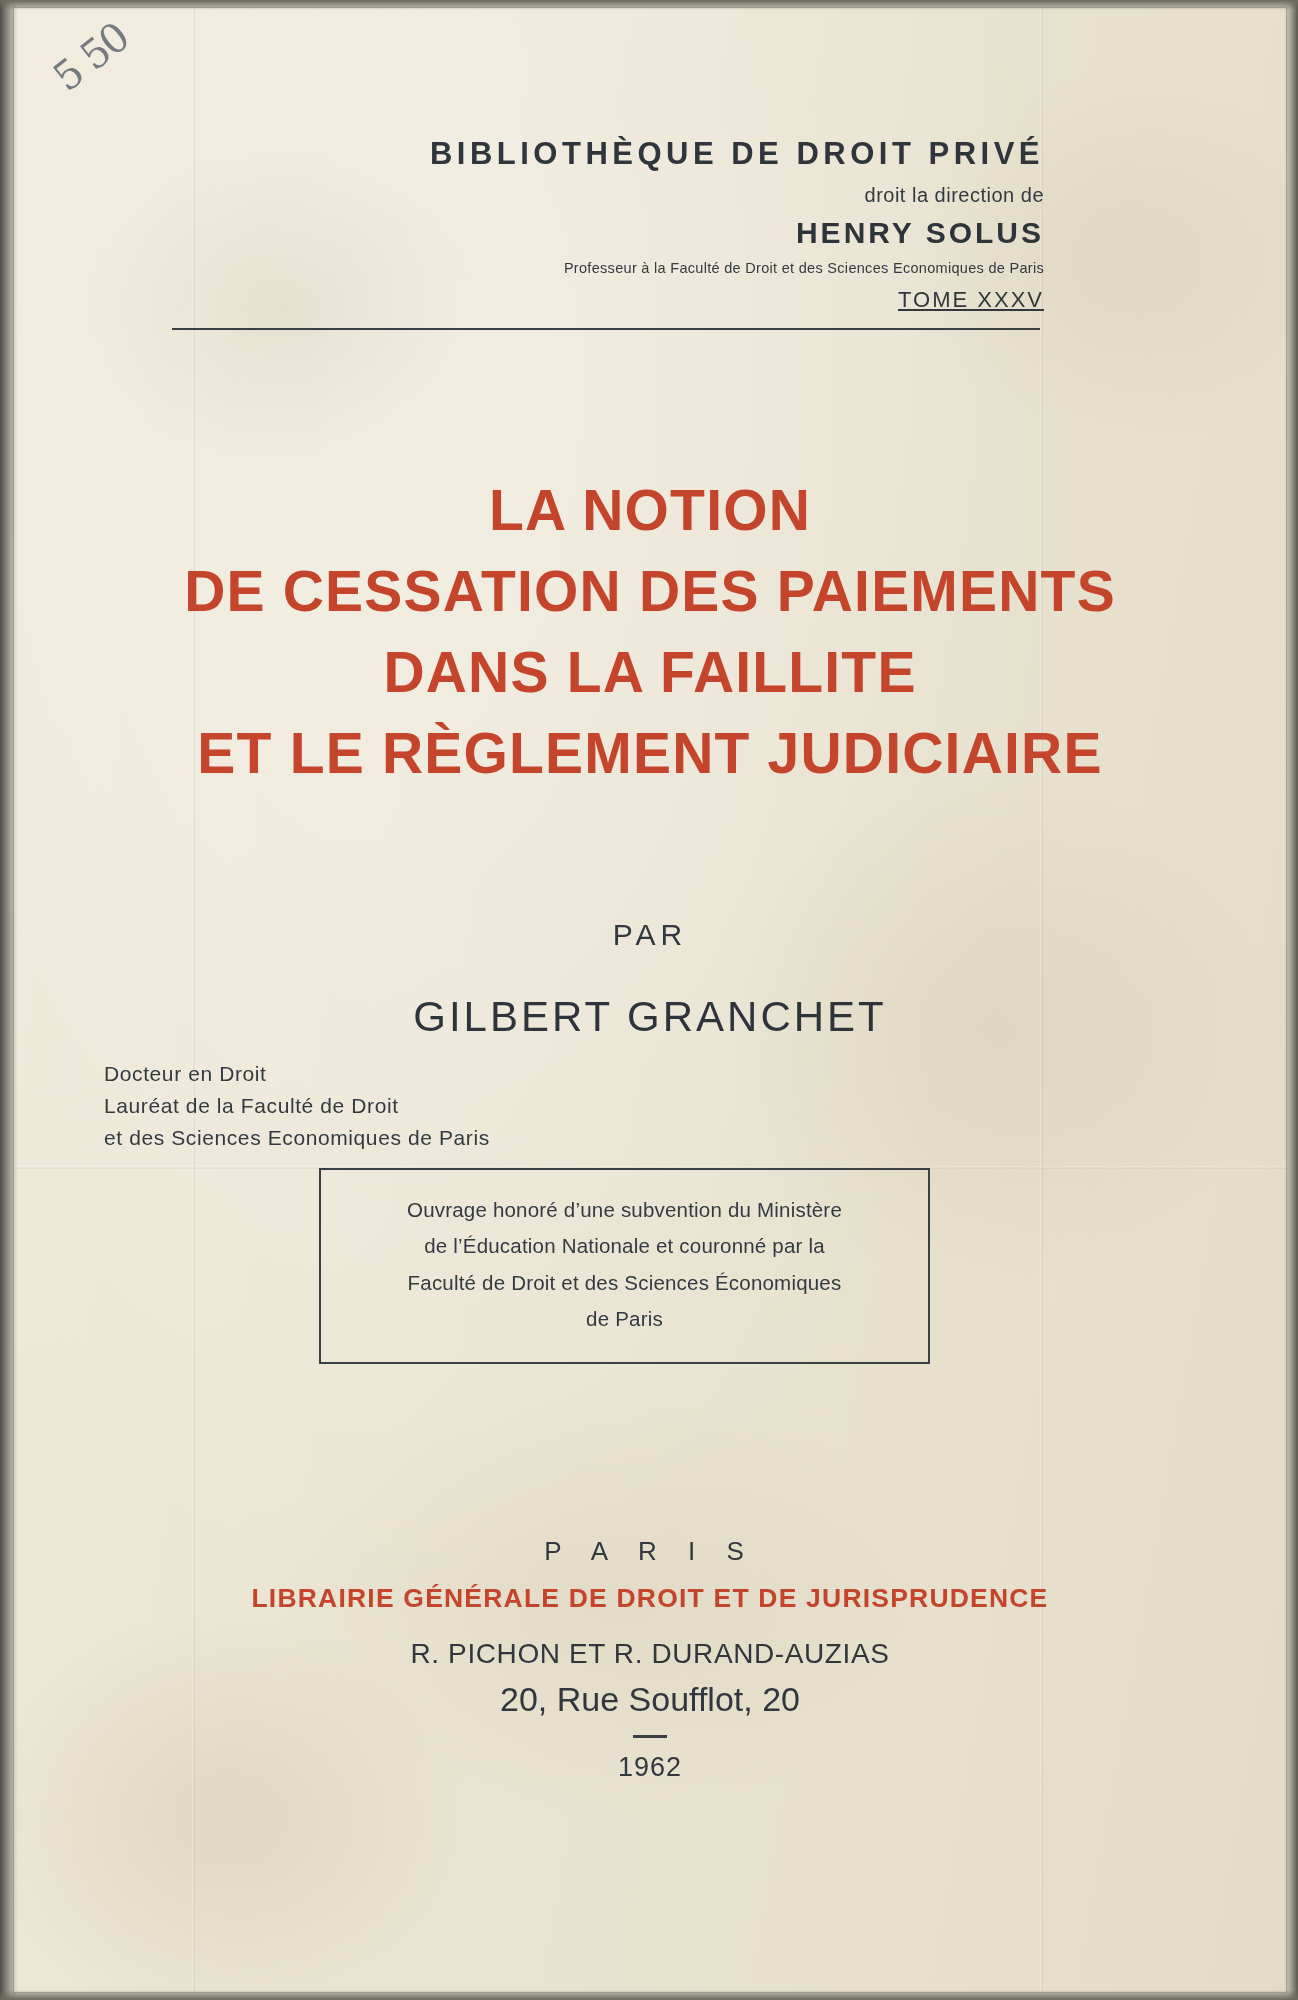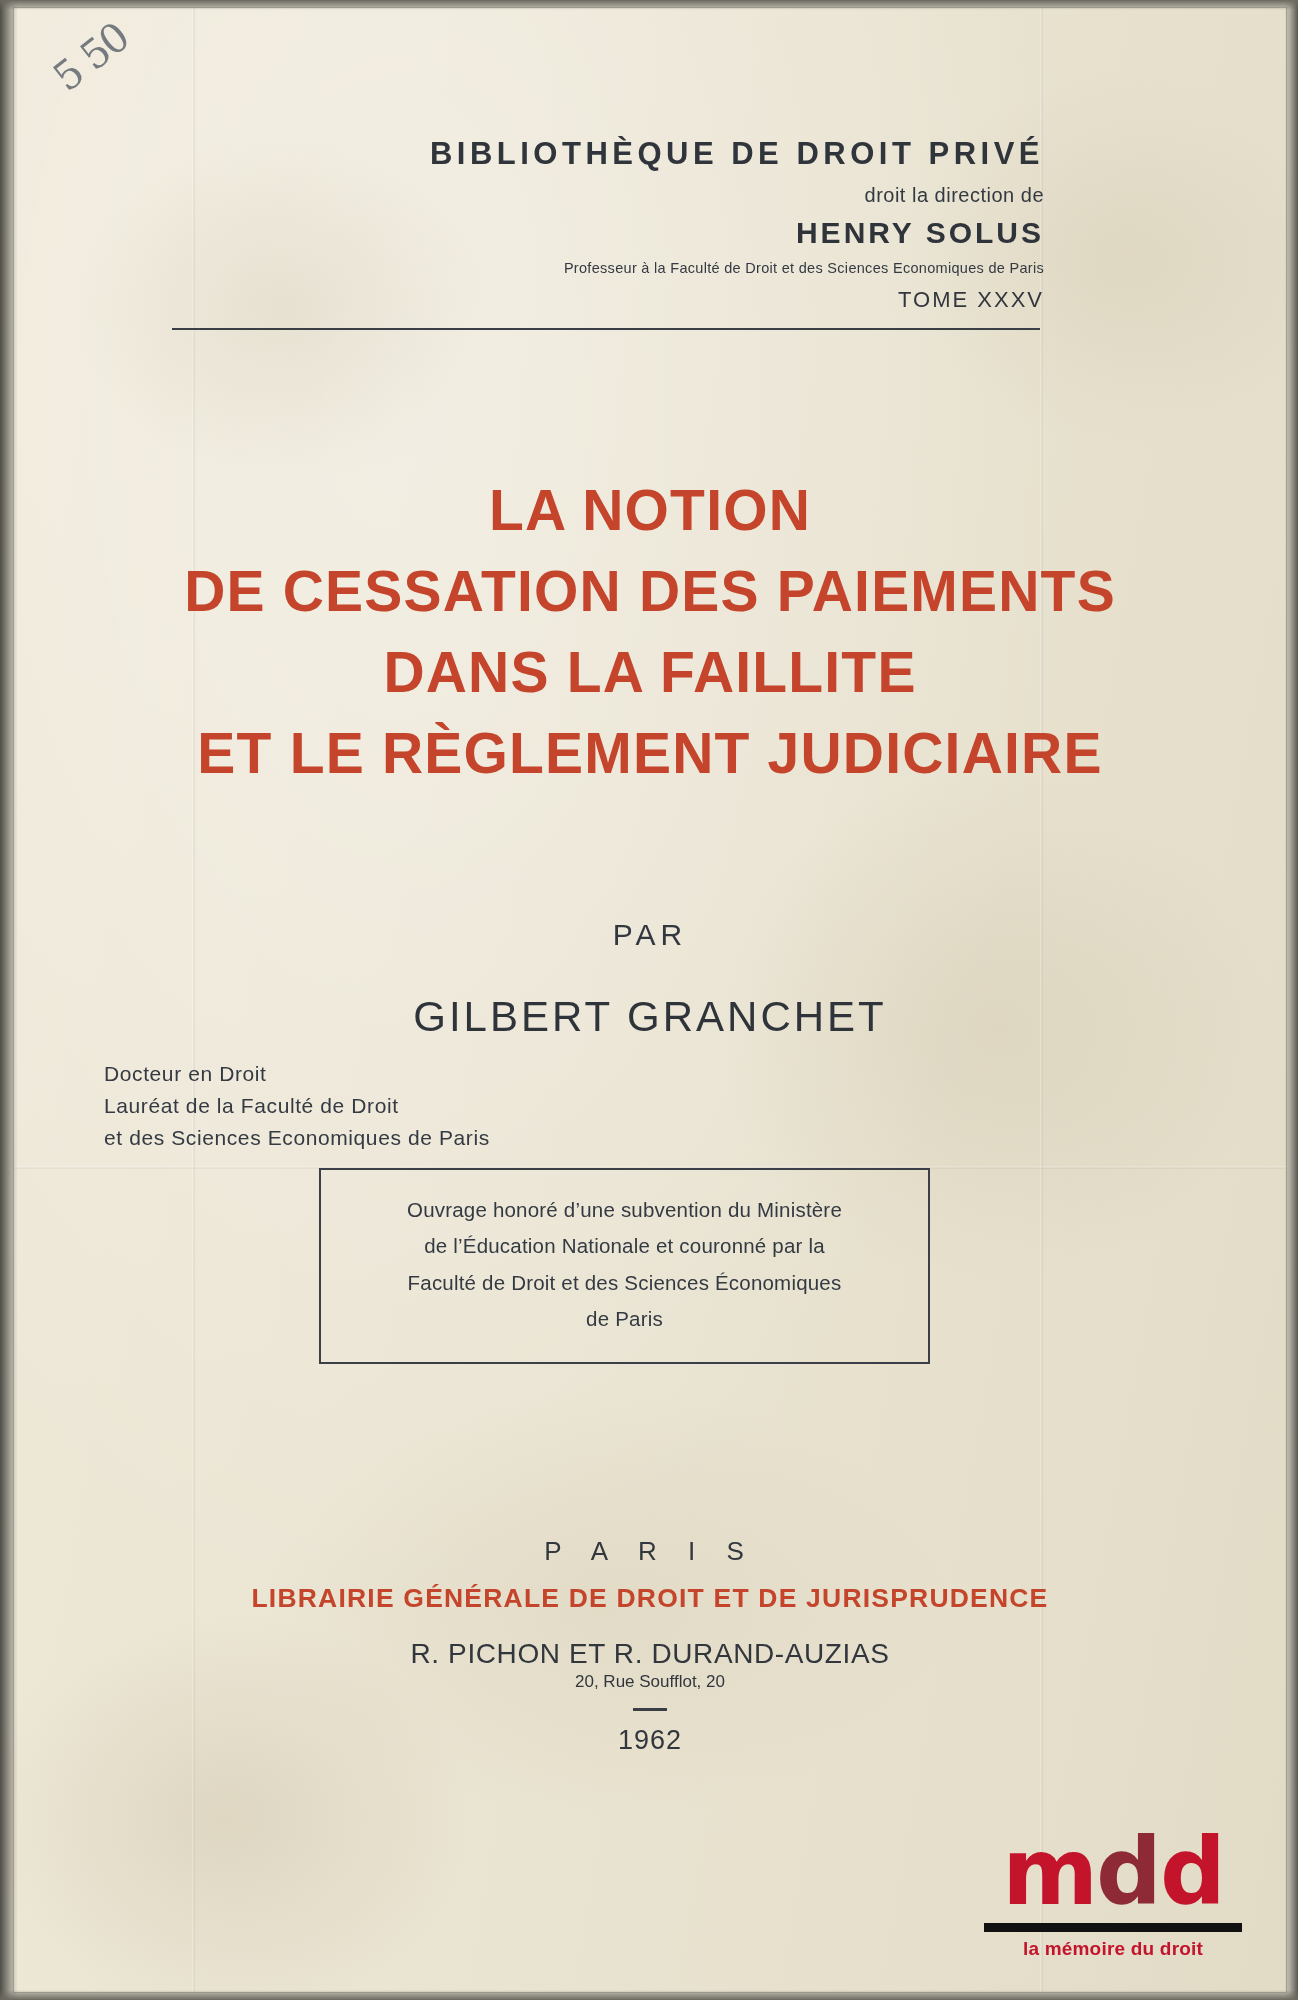--- a/index.html
+++ b/index.html
@@ -135,20 +135,21 @@
     margin-top: 10px;
     font-size: 14.5px;
     letter-spacing: 0.3px;
     color: #343a42;
   }
   .series-tome {
     margin-top: 11px;
     font-size: 22px;
     letter-spacing: 2px;
     color: #32373e;
+    text-decoration: underline;
   }
   .rule {
     position: absolute;
     left: 158px;
     top: 320px;
     width: 868px;
     height: 2px;
     background: #3a3f46;
   }
 
@@ -234,22 +235,22 @@
     letter-spacing: 1.2px;
     color: #c4452b;
   }
   .imprint-editors {
     margin-top: 24px;
     font-size: 28px;
     letter-spacing: 0.6px;
     color: #32373e;
   }
   .imprint-address {
-    margin-top: 2px;
-    font-size: 17px;
+    margin-top: 10px;
+    font-size: 34px;
     color: #32373e;
   }
   .imprint-dash {
     margin: 16px auto 0 auto;
     width: 34px;
     height: 3px;
     background: #3a3f46;
   }
   .imprint-year {
     margin-top: 14px;
@@ -339,25 +340,20 @@
 
       <div class="imprint">
         <div class="imprint-city">P A R I S</div>
         <div class="imprint-house">LIBRAIRIE GÉNÉRALE DE DROIT ET DE JURISPRUDENCE</div>
         <div class="imprint-editors">R. PICHON ET R. DURAND-AUZIAS</div>
         <div class="imprint-address">20, Rue Soufflot, 20</div>
         <div class="imprint-dash"></div>
         <div class="imprint-year">1962</div>
       </div>
 
-      <div class="mdd">
-        <div class="mdd-letters"><span>m</span><span class="dim">d</span><span>d</span></div>
-        <div class="mdd-bar"></div>
-        <div class="mdd-tag">la mémoire du droit</div>
-      </div>
 
     </div>
   </div>
 
   <div class="edge-left"></div>
   <div class="edge-right"></div>
   <div class="edge-top"></div>
   <div class="edge-bottom"></div>
 </div>
 

